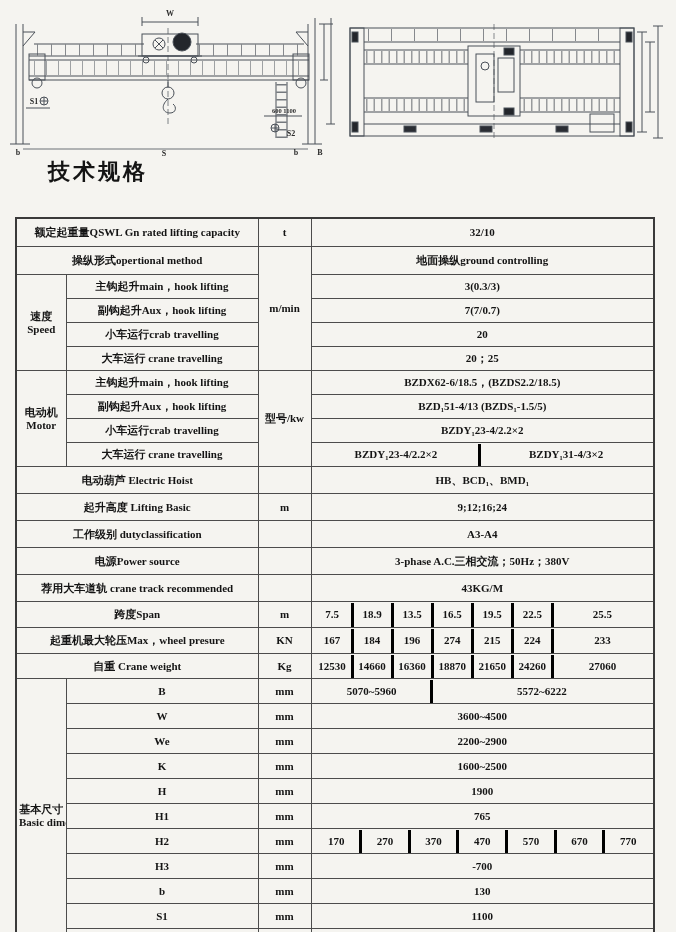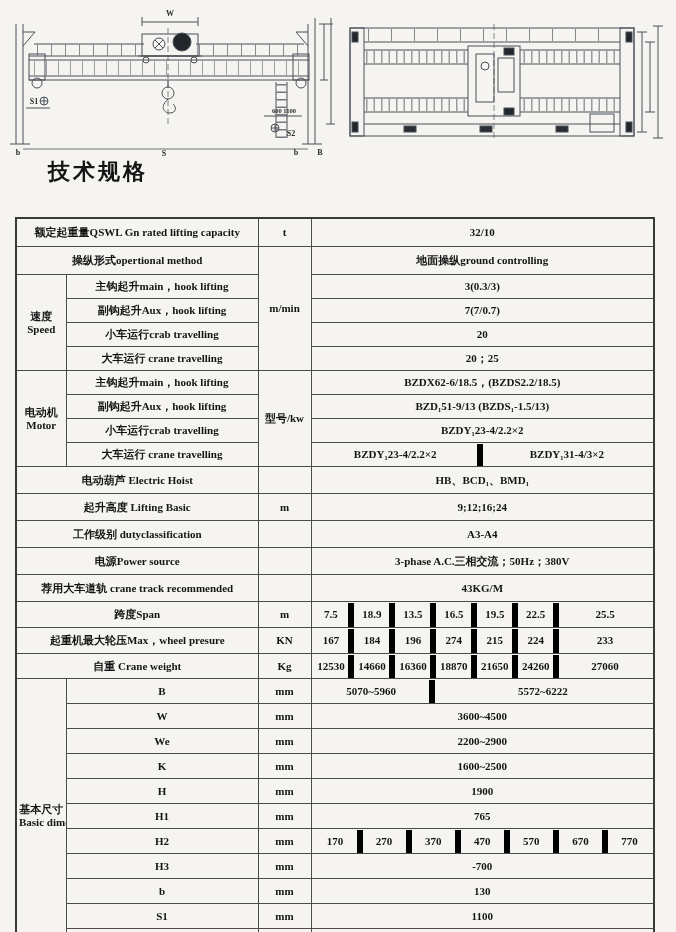--- a/index.html
+++ b/index.html
@@ -32,21 +32,21 @@
   tr.h25>td{height:25px}
   tr.h24>td{height:24px}
   tr.h23>td{height:23px}
   td.group{white-space:normal;line-height:1.3;font-size:11px;}
   td.pv{padding:0;}
   .cells{display:flex;width:100%;height:100%;align-items:stretch;}
   tr.h25 .cells{height:24px}
   tr.h24 .cells{height:23px}
   tr.h23 .cells{height:22px}
   .cells .c{display:flex;align-items:center;justify-content:center;font-weight:bold;font-size:11px;}
-  .cells .c + .c{border-left:6px solid #000000;}
+  .cells .c + .c{border-left:3px solid #000000;}
 </style>
 </head>
 <body>
 
 <div class="drawings">
 
   <div class="drawing">
     <svg width="332" height="154" viewBox="0 0 332 154">
       <g stroke="#4a5058" fill="none" stroke-width="1">
 
@@ -199,21 +199,21 @@
     <td rowspan="4" class="group">
       <div>电动机</div>
       <div>Motor</div>
     </td>
     <td>主钩起升main，hook lifting</td>
     <td rowspan="4">型号/kw</td>
     <td>BZDX62-6/18.5，(BZDS2.2/18.5)</td>
   </tr>
   <tr class="h23">
     <td>副钩起升Aux，hook lifting</td>
-    <td>BZD₁51-9/13 (BZDS₁-1.5/13)</td>
+    <td>BZD₁51-4/13 (BZDS₁-1.5/5)</td>
   </tr>
   <tr class="h23">
     <td>小车运行crab travelling</td>
     <td>BZDY₁23-4/2.2×2</td>
   </tr>
   <tr class="h23">
     <td>大车运行 crane travelling</td>
     <td class="pv">
       <div class="cells">
         <div class="c" style="flex:170 0 0">BZDY₁23-4/2.2×2</div>

